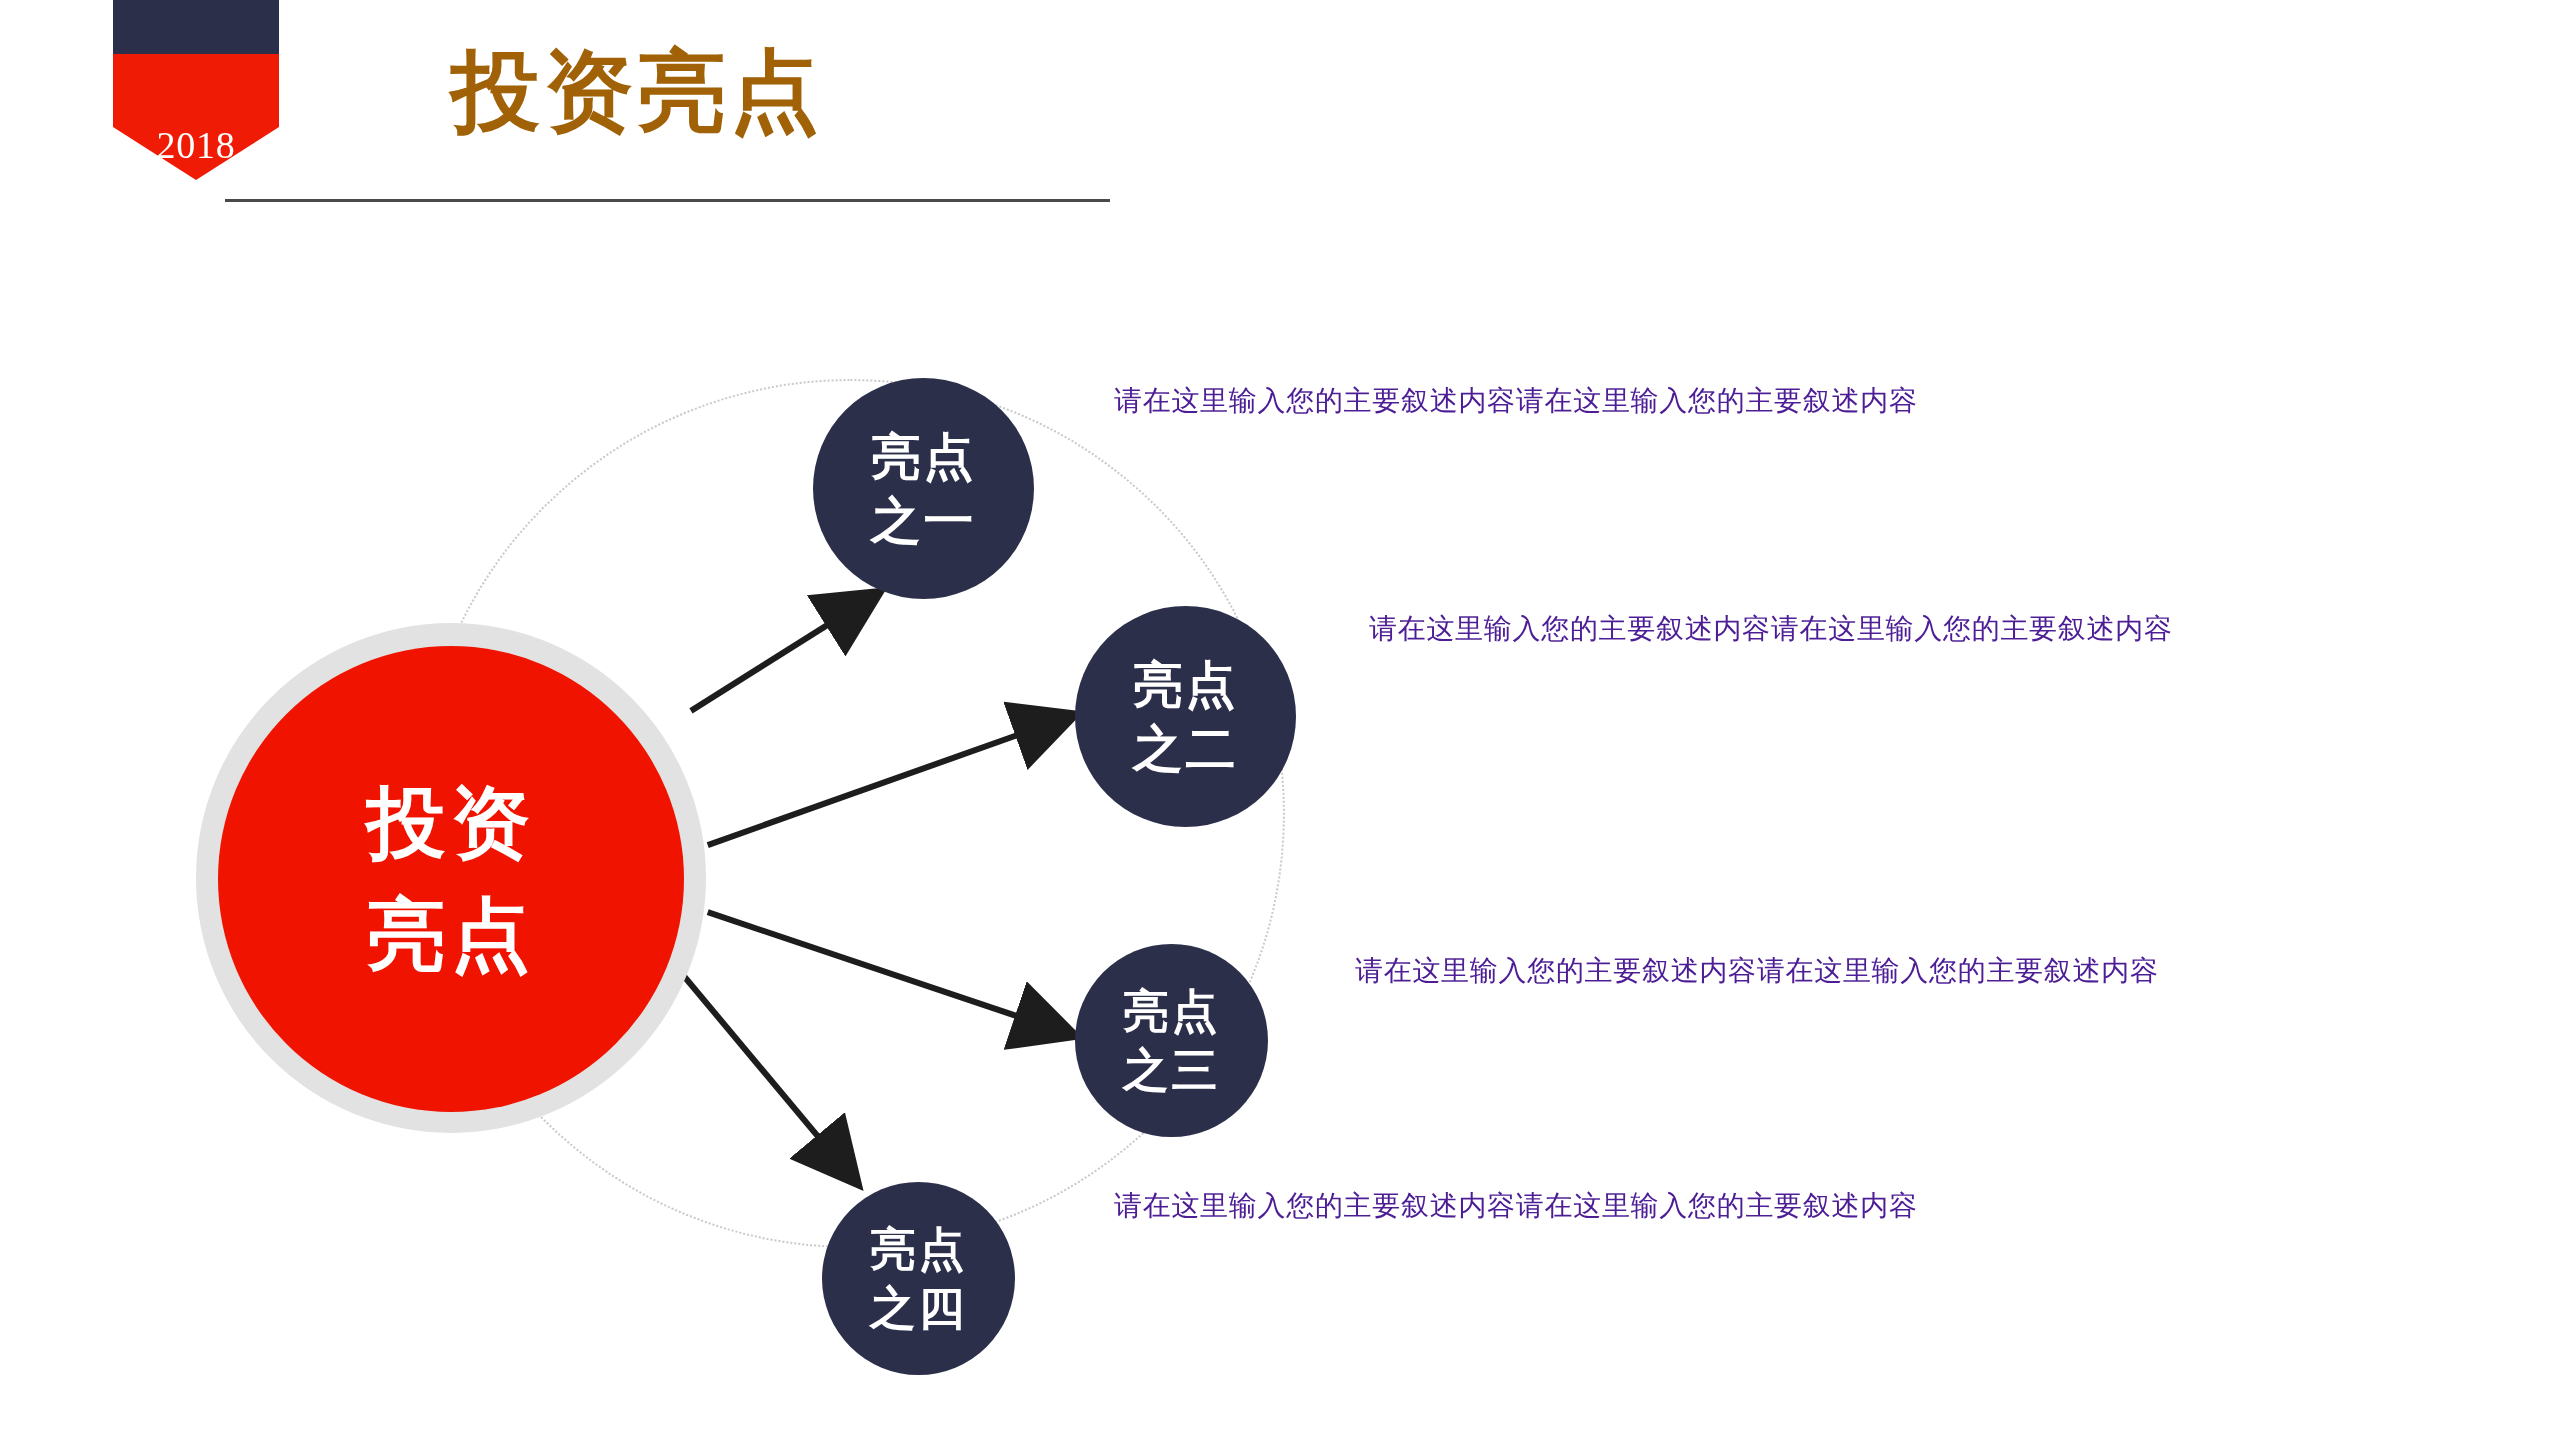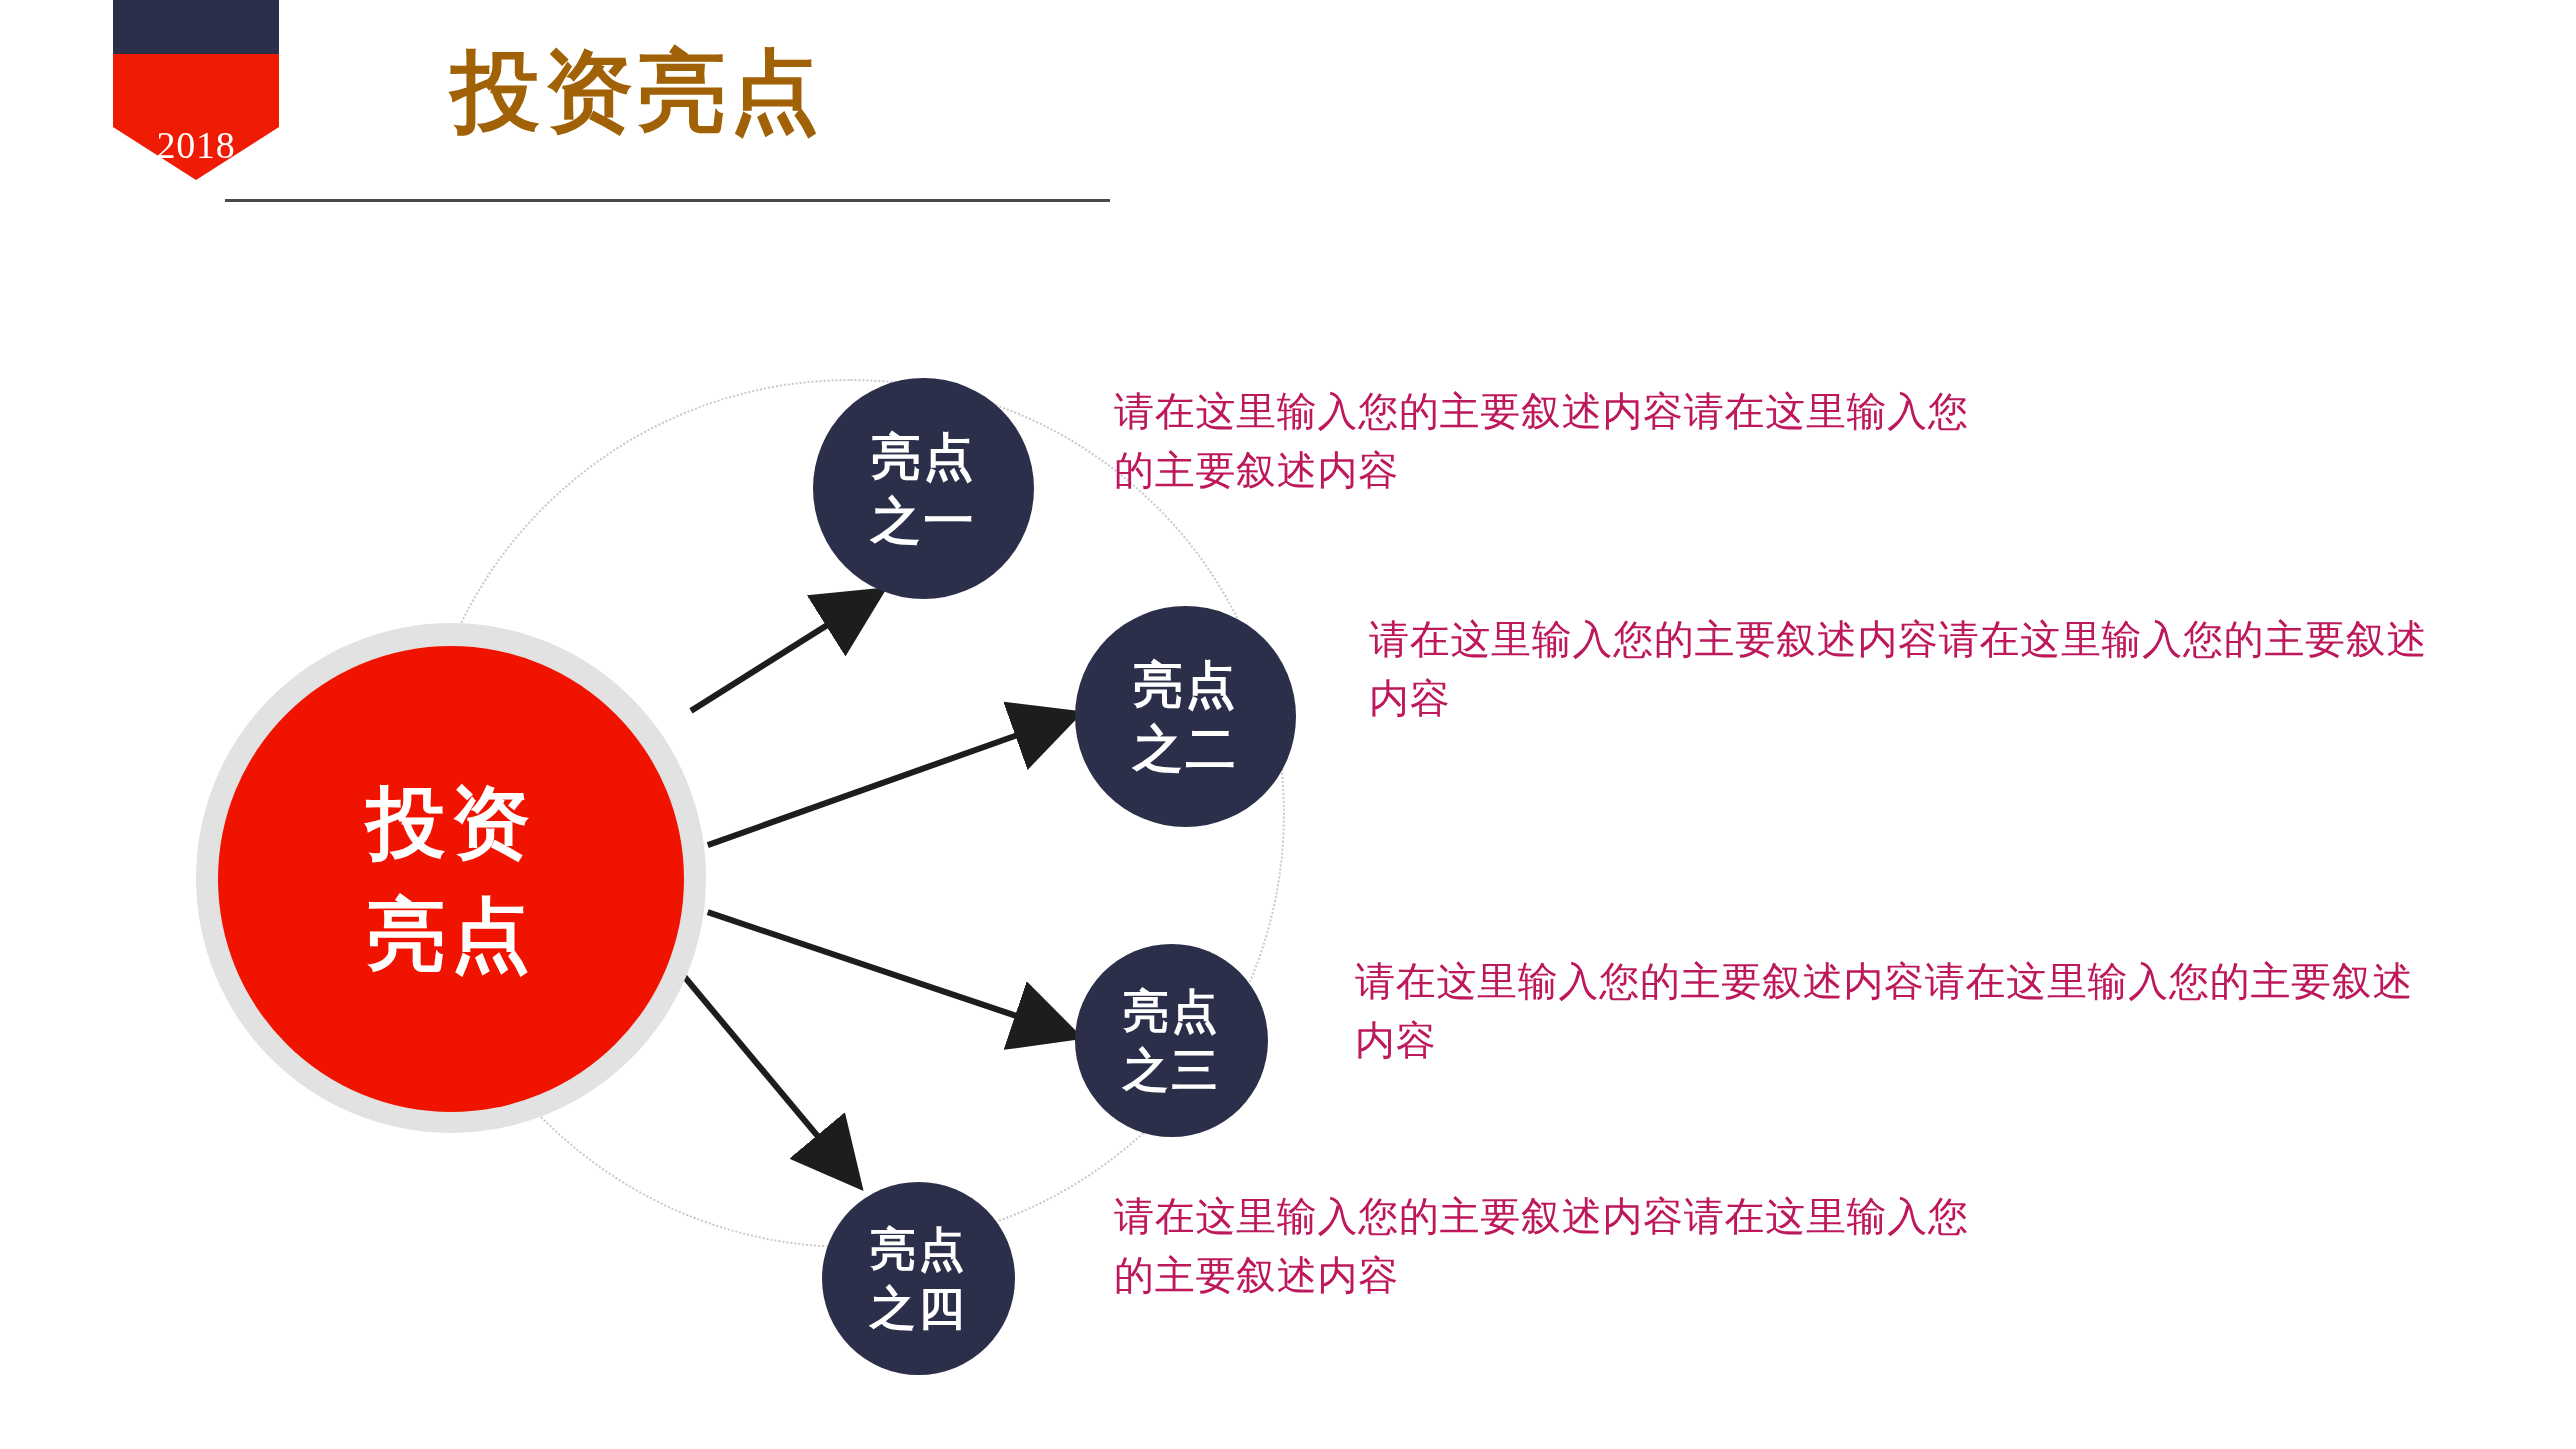--- a/index.html
+++ b/index.html
@@ -100,24 +100,25 @@
   }
   .node span{ display:block; }
 
   .node-1 { left:813px; top:157px;  width:221px; height:221px; font-size:50px; }
   .node-2 { left:1075px; top:385px;  width:221px; height:221px; font-size:50px; }
   .node-3 { left:1075px; top:723px; width:193px; height:193px; font-size:46px; }
   .node-4 { left:822px; top:961px; width:193px; height:193px; font-size:46px; }
 
   .desc {
     position:absolute;
-    color:#be185d;
-    font-size:40px;
+    color:#4c1d95;
+    font-size:28px;
     line-height:1.48;
     letter-spacing:0.7px;
+    font-family:Liberation Mono, monospace;
   }
   .desc-1 { left:1114px; top:161px;  width:872px; }
   .desc-2 { left:1369px; top:389px;  width:1087px; }
   .desc-3 { left:1355px; top:731px; width:1073px; }
   .desc-4 { left:1114px; top:966px; width:885px; }
 
   svg.arrows {
     position:absolute; left:0; top:0;
     width:2576px; height:1228px;
     overflow:visible;

